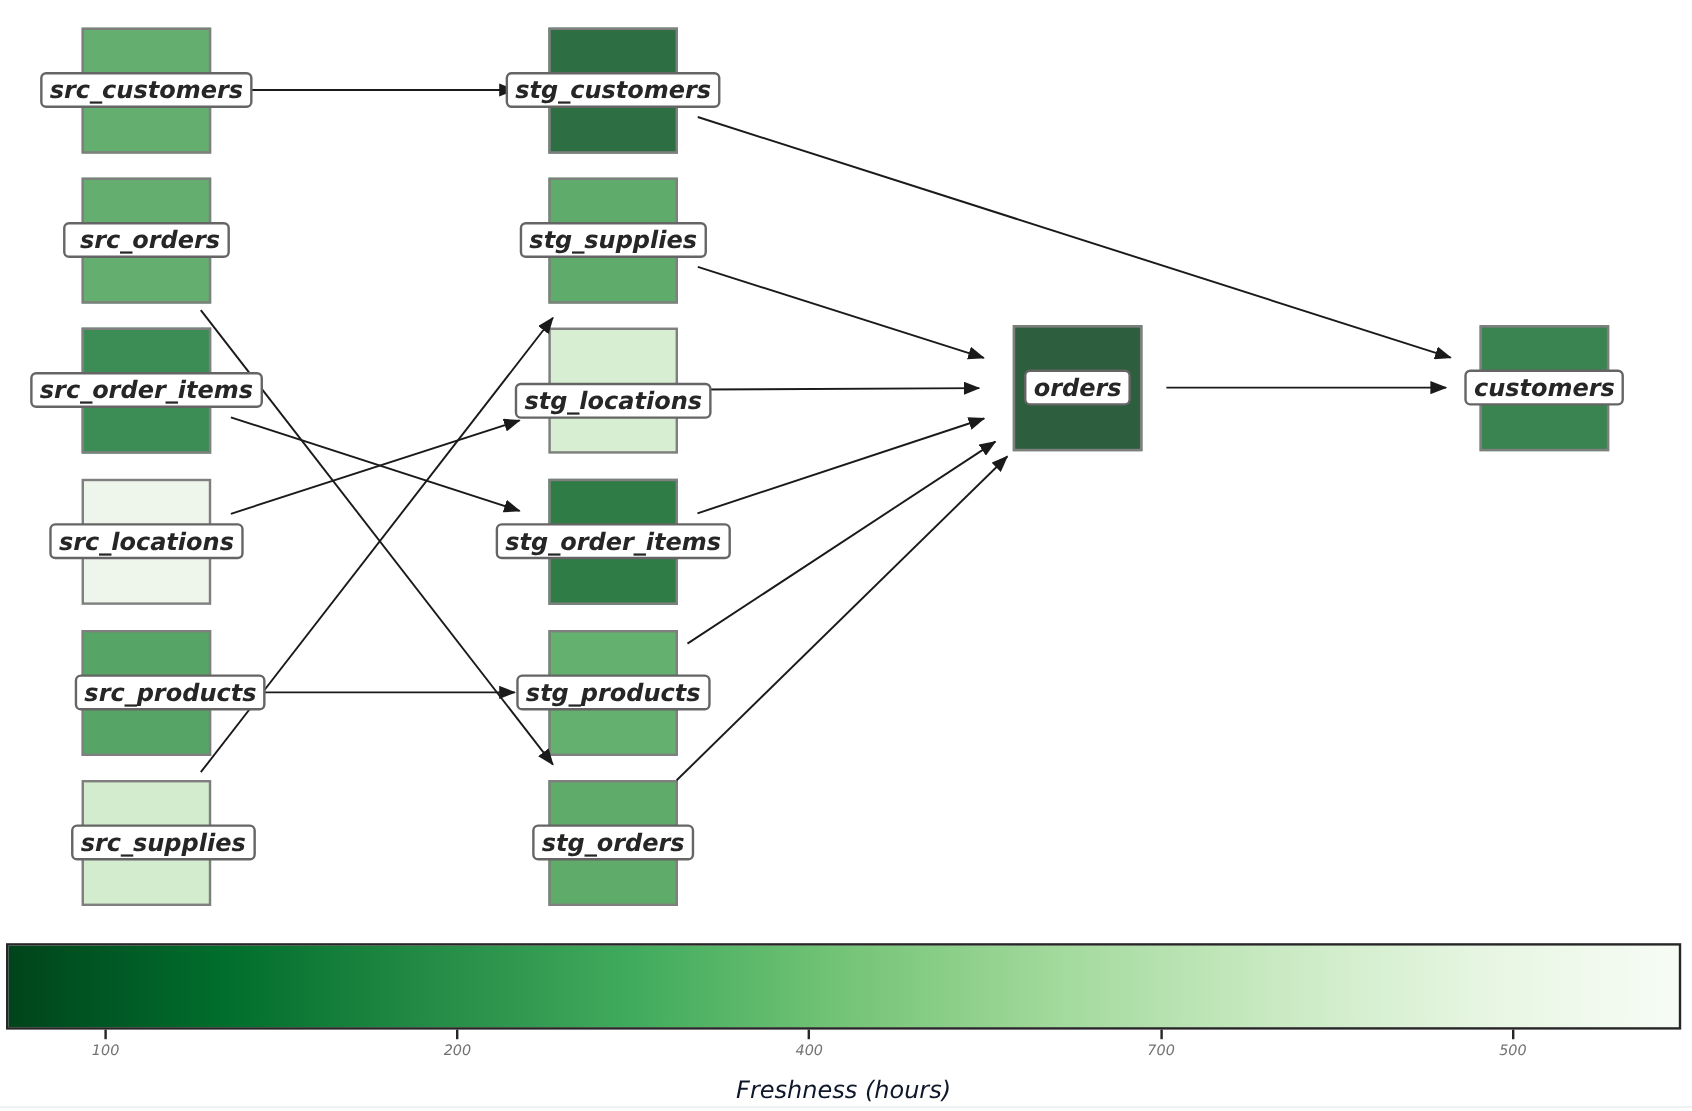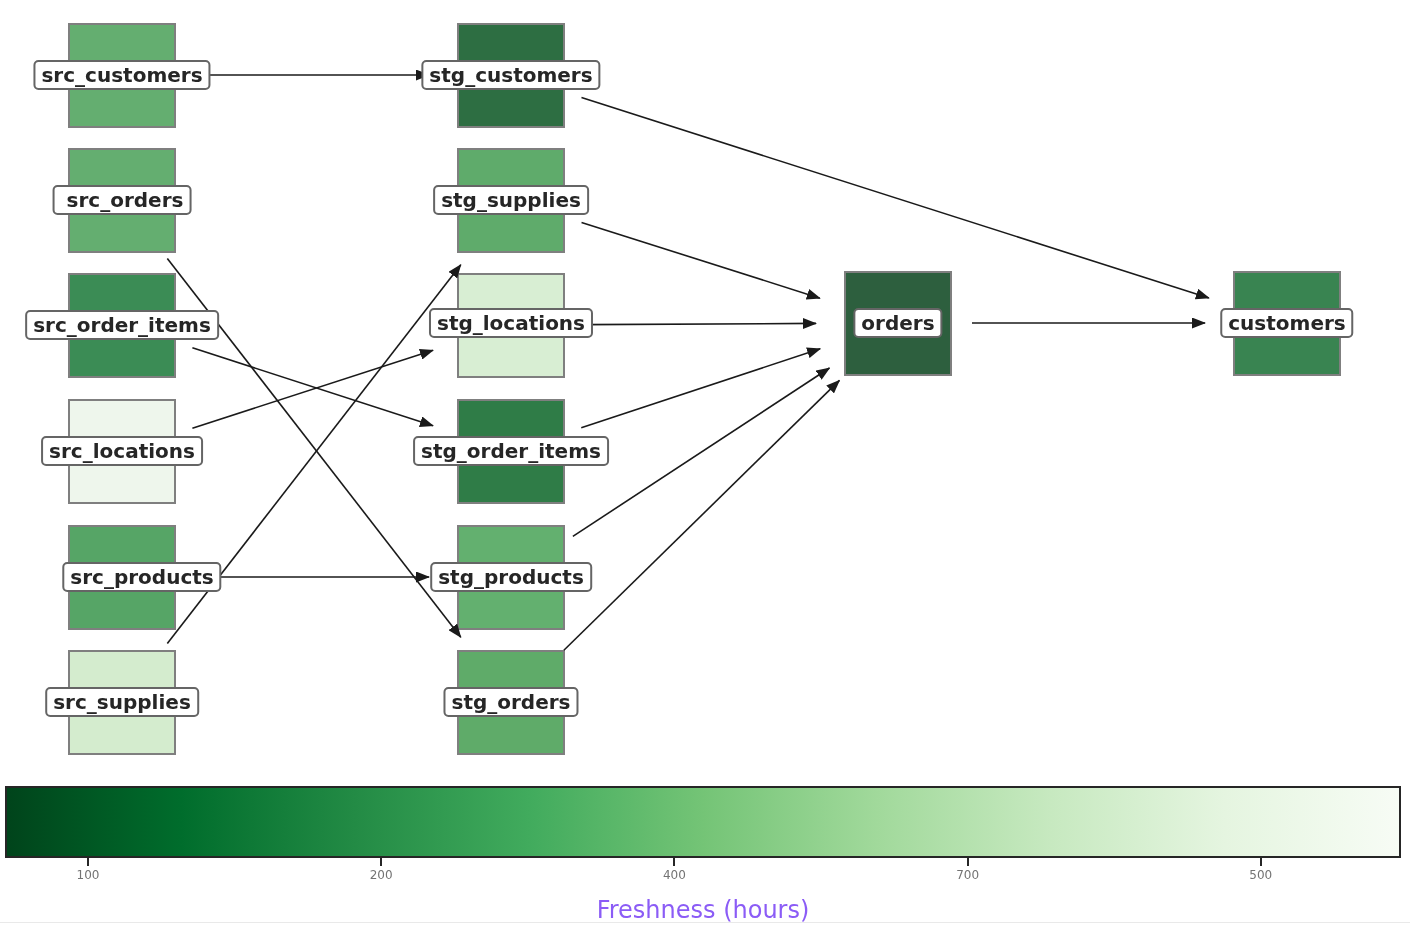--- a/index.html
+++ b/index.html
@@ -1,18 +1,18 @@
 <!DOCTYPE html>
 <html><head>
 <meta charset="utf-8">
 <style>
   html,body{margin:0;padding:0;background:#ffffff;}
   .figure{
     position:relative;width:1410px;height:926px;background:#ffffff;
-    font-family:"DejaVu Sans","Liberation Sans",sans-serif;overflow:hidden;
+    font-family:"DejaVu Sans","Liberation Sans",sans-serif;overflow:hidden;font-style:italic;
   }
   .node{
     position:absolute;width:108px;height:105px;box-sizing:border-box;
     border:2px solid #7f7f7f;
   }
   .edges{position:absolute;left:0;top:0;}
   .nlabel{
     position:absolute;transform:translate(-50%,-50%);
     background:#ffffff;border:2px solid #656565;border-radius:5px;
     padding:0 6px;font-size:20px;font-weight:bold;color:#262626;
@@ -21,21 +21,21 @@
   .cbar{
     position:absolute;box-sizing:border-box;border:2px solid #262626;
   }
   .tick{position:absolute;width:2px;height:8px;background:#262626;}
   .ticklabel{
     position:absolute;transform:translateX(-50%);
     font-size:12px;color:#737373;white-space:nowrap;
   }
   .axislabel{
     position:absolute;transform:translateX(-50%);
-    font-size:24px;color:#8b5cf6;white-space:nowrap;
+    font-size:20px;color:#0f172a;white-space:nowrap;
   }
   .bottom-edge{position:absolute;left:0;width:1410px;height:1px;background:#e9e9e9;}
 </style>
 </head>
 <body>
 
 <div class="figure">
   <div id="nodes-layer">
       <div class="node" style="left: 68px; top: 22.5px; background: rgb(100, 174, 112);"></div>
       <div class="node" style="left: 68px; top: 147.5px; background: rgb(100, 174, 112);"></div>
@@ -71,24 +71,24 @@
       <line x1="572.8652538158437" y1="536.3959316040716" x2="829.4466106364976" y2="367.9936974117045" stroke="#1a1a1a" stroke-width="1.6" marker-end="url(#arrowhead)"></line>
       <line x1="563.8695031485809" y1="650.2234064772296" x2="839.4148748894104" y2="380.3740630927997" stroke="#1a1a1a" stroke-width="1.6" marker-end="url(#arrowhead)"></line>
       <line x1="972" y1="323" x2="1205" y2="323" stroke="#1a1a1a" stroke-width="1.6" marker-end="url(#arrowhead)"></line>
     </svg>
   <div id="labels-layer">
       <div class="nlabel" style="left: 122px; top: 75px;">src_customers</div>
       <div class="nlabel" style="left: 122px; top: 200px; padding-left: 12px;">src_orders</div>
       <div class="nlabel" style="left: 122px; top: 325px;">src_order_items</div>
       <div class="nlabel" style="left: 122px; top: 451px;">src_locations</div>
       <div class="nlabel" style="left: 122px; top: 577px; margin-left: 20px;">src_products</div>
-      <div class="nlabel" style="left: 122px; top: 702px; text-align: right;">src_supplies</div>
+      <div class="nlabel" style="left: 136px; top: 702px; text-align: right;">src_supplies</div>
       <div class="nlabel" style="left: 511px; top: 75px;">stg_customers</div>
       <div class="nlabel" style="left: 511px; top: 200px;">stg_supplies</div>
-      <div class="nlabel" style="left: 511px; top: 323px;">stg_locations</div>
+      <div class="nlabel" style="left: 511px; top: 334px;">stg_locations</div>
       <div class="nlabel" style="left: 511px; top: 451px;">stg_order_items</div>
       <div class="nlabel" style="left: 511px; top: 577px;">stg_products</div>
       <div class="nlabel" style="left: 511px; top: 702px;">stg_orders</div>
       <div class="nlabel" style="left: 898px; top: 323px;">orders</div>
       <div class="nlabel" style="left: 1287px; top: 323px;">customers</div>
     </div>
 
   <div class="cbar" id="cbar" style="left: 5px; top: 786px; width: 1396px; height: 72px; background: linear-gradient(to right, rgb(0, 68, 27), rgb(0, 109, 44), rgb(35, 139, 69), rgb(65, 171, 93), rgb(116, 196, 118), rgb(161, 217, 155), rgb(199, 233, 192), rgb(229, 245, 224), rgb(247, 252, 245));"></div>
   <div id="cbar-ticks">
       <div class="tick" style="left: 87px; top: 858px;"></div>

